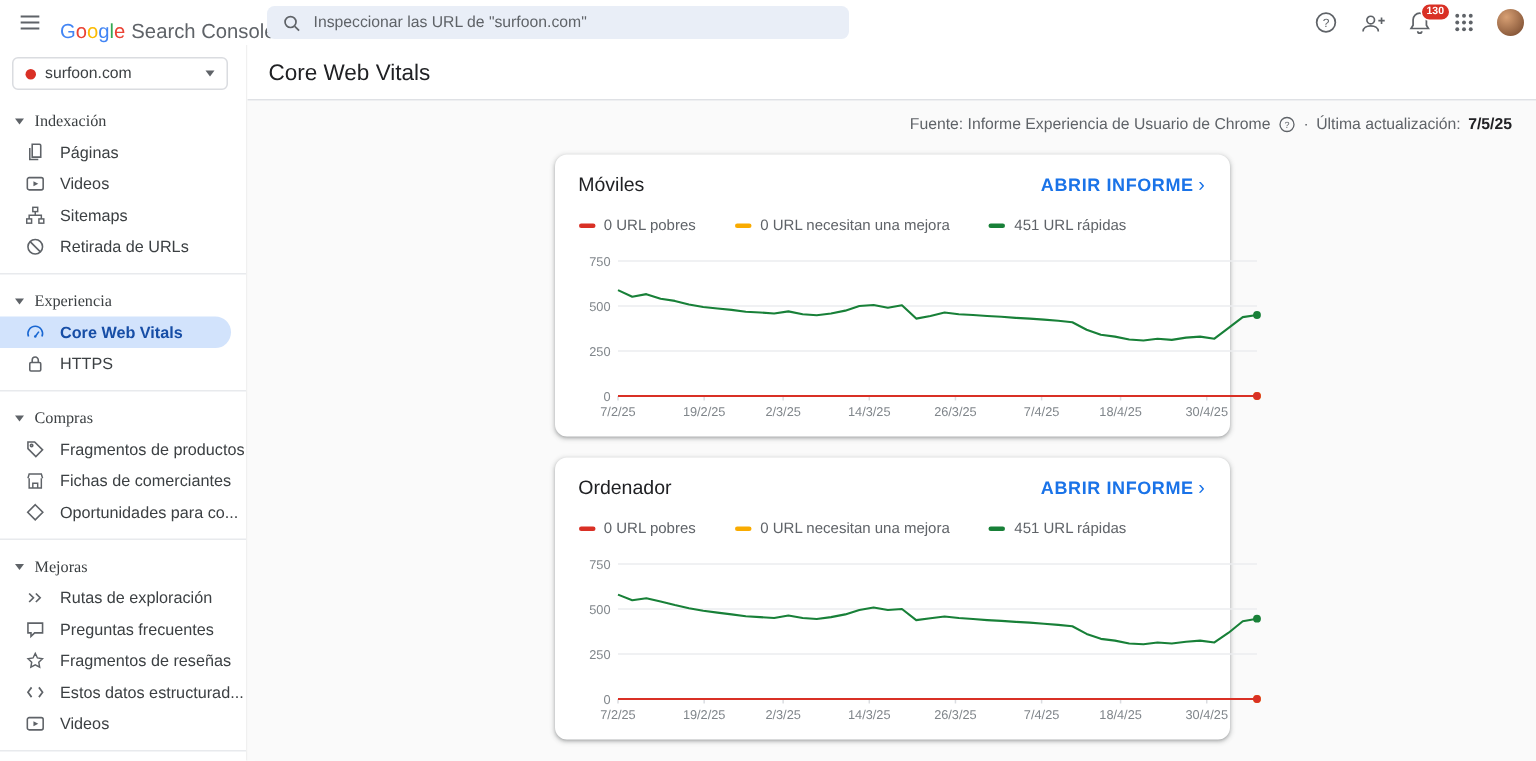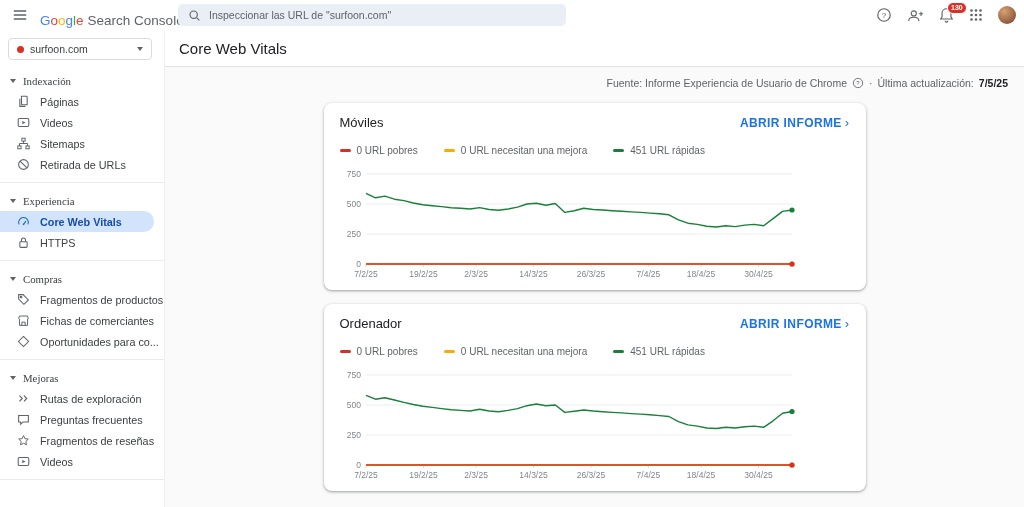--- a/index.html
+++ b/index.html
@@ -49,21 +49,21 @@
   .sb-item.active .lbl { color:#174ea6; font-weight:700; }
   .sb-divider { border-top:1px solid #e8eaed; margin:7px 0; }
   .icn { flex:0 0 auto; display:block; }
   
   main { position:absolute; top:30px; left:165px; right:0; bottom:0; background:#fafafa; }
   .title-row { height:37px; background:#fff; display:flex; align-items:center; padding-left:14px; border-bottom:1px solid #dfe1e5; }
   .title-row h1 { font-size:15px; font-weight:400; color:#202124; }
   .meta-row { padding:10px 16px 0; text-align:right; font-size:10.5px; color:#5f6368; display:flex; justify-content:flex-end; align-items:center; gap:5px; }
   .meta-row .date { color:#202124; font-weight:700; }
   .card {
-    width:542px; margin:14px auto 0; background:#fff; border-radius:8px;
+    width:450px; margin:14px auto 0; background:#fff; border-radius:8px;
     box-shadow:0 1px 2px rgba(60,64,67,.3), 0 1px 3px 1px rgba(60,64,67,.15);
     padding:12px 16px 8px;
   }
   .card-head { display:flex; justify-content:space-between; align-items:center; }
   .card-title { font-size:13px; color:#202124; font-weight:500; }
   .card-action { display:flex; align-items:center; gap:3px; color:#1a73e8; font-size:12px; font-weight:700; letter-spacing:.4px; cursor:pointer; }
   .chev::after { content:"›"; font-size:13px; font-weight:400; line-height:10px; }
   .legend { margin-top:15px; display:flex; gap:26px; align-items:center; font-size:10px; color:#5f6368; }
   .legend-item { display:flex; align-items:center; gap:6px; }
   .sw { width:11px; height:3px; border-radius:2px; }
@@ -239,20 +239,26 @@
     <svg class="icn" width="13" height="13" viewBox="0 0 16 16" stroke="currentColor" fill="none" stroke-width="1.3">
         <path d="M2 3h12v8H7.5L4.5 13.8V11H2z"></path>
       </svg>
     <span class="lbl">Preguntas frecuentes</span>
   </div>
   <div class="sb-item">
     <svg class="icn" width="13" height="13" viewBox="0 0 16 16" stroke="currentColor" fill="none" stroke-width="1.2">
         <path d="M8 2l1.8 3.7 4.1.6-3 2.9.7 4.1L8 11.4l-3.6 1.9.7-4.1-3-2.9 4.1-.6z"></path>
       </svg>
     <span class="lbl">Fragmentos de reseñas</span>
+  </div>
+  <div class="sb-item">
+    <svg class="icn" width="13" height="13" viewBox="0 0 16 16" stroke="currentColor" fill="none" stroke-width="1.4">
+        <path d="M5 4L2 8l3 4M11 4l3 4-3 4"></path>
+      </svg>
+    <span class="lbl">Estos datos estructurad...</span>
   </div>
   <div class="sb-item">
     <svg class="icn" width="13" height="13" viewBox="0 0 16 16" stroke="currentColor" fill="none" stroke-width="1.3">
         <rect x="1.5" y="3" width="13" height="10" rx="1.5"></rect>
         <path d="M6.5 6l4 2-4 2z" fill="currentColor" stroke="none"></path>
       </svg>
     <span class="lbl">Videos</span>
   </div>
 
   <div class="sb-divider"></div>

